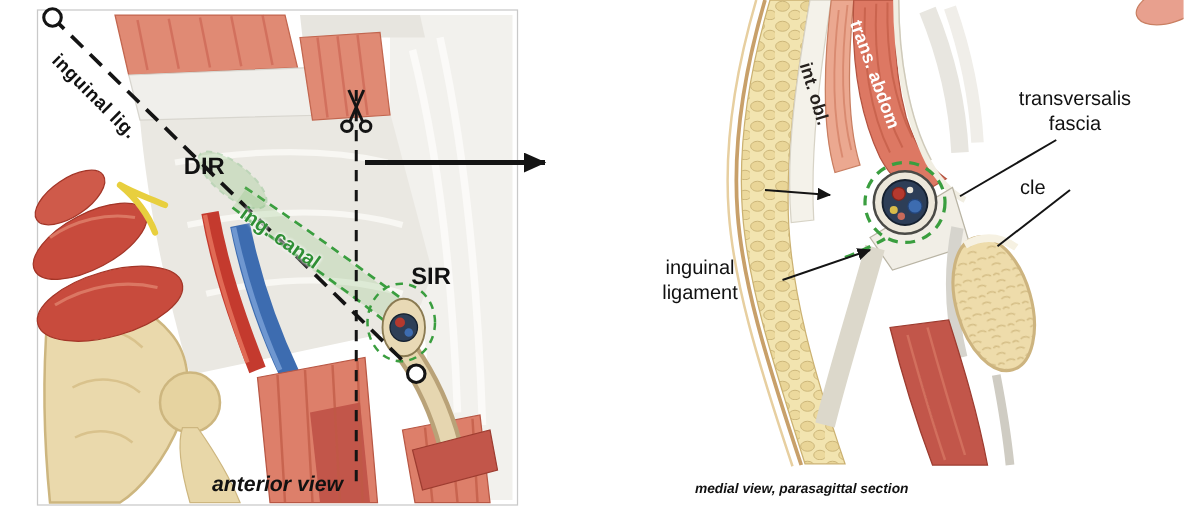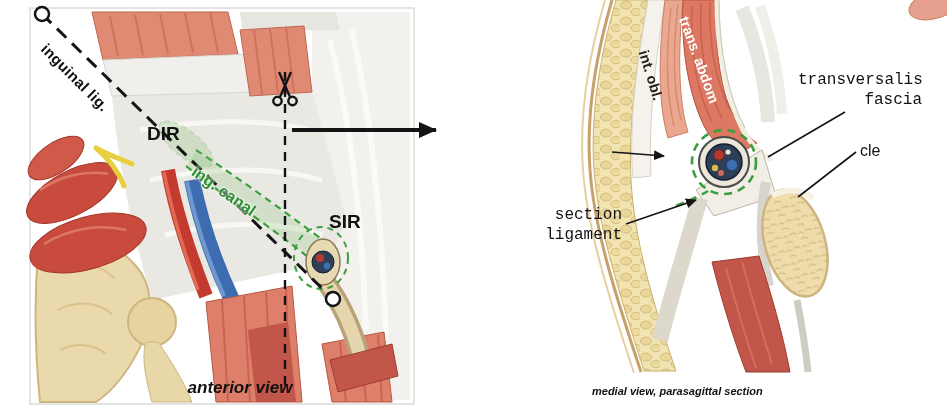--- a/index.html
+++ b/index.html
@@ -8,23 +8,23 @@
     position:relative; width:947px; height:412px; background:#fff;
     overflow:hidden; font-family:"Liberation Sans", sans-serif;
   }
   .art { position:absolute; left:0; top:0; }
   .lbl {
     position:absolute; color:#111; line-height:1.25;
     white-space:pre-line; font-family:"Liberation Sans", sans-serif;
   }
   .bold { font-weight:700; }
   .italic { font-style:italic; }
-  .center { text-align:right;font-family:Liberation Mono, monospace; }
+  .center { text-align:center; }
   .rot { transform-origin:left top; }
-  .caption { font-weight:600;padding-left:36px; }
+  .caption { font-weight:600; }
 </style>
 </head>
 <body>
 
 <div class="canvas">
 
 <svg class="art" width="947" height="412" viewBox="0 0 947 412">
   <defs>
     <marker id="mArrowBig" markerUnits="userSpaceOnUse" markerWidth="20" markerHeight="16" refX="17" refY="8" orient="auto">
       <path d="M0,0 L18,8 L0,16 Z" fill="#141414"></path>
@@ -208,21 +208,21 @@
 
 <div class="lbl italic caption" style="left:30px;top:377px;width:384px;text-align:center;font-size:17px">anterior view</div>
 
 <div class="lbl bold rot" style="left:692px;top:14px;font-size:14.5px;color:#fff;transform:rotate(70deg)">trans. abdom</div>
 
 <div class="lbl bold rot" style="left:652px;top:48px;font-size:14.5px;color:#26211e;transform:rotate(73deg)">int. obl.</div>
 
 <div class="lbl center" style="left:798px;top:70px;width:124px;font-size:16px">transversalis
 fascia</div>
 
-<div class="lbl" style="left:860px;top:141px;font-size:16px">cle</div>
-
-
-<div class="lbl center" style="left:498px;top:205px;width:124px;font-size:16px">section
+<div class="lbl" style="left:816px;top:141px;font-size:16px">cle</div>
+
+
+<div class="lbl center" style="left:498px;top:205px;width:124px;font-size:16px">inguinal
 ligament</div>
 
 <div class="lbl italic caption" style="left:556px;top:385px;width:340px;font-size:11px">medial view, parasagittal section</div>
 
 </div>
 
 </body></html>

